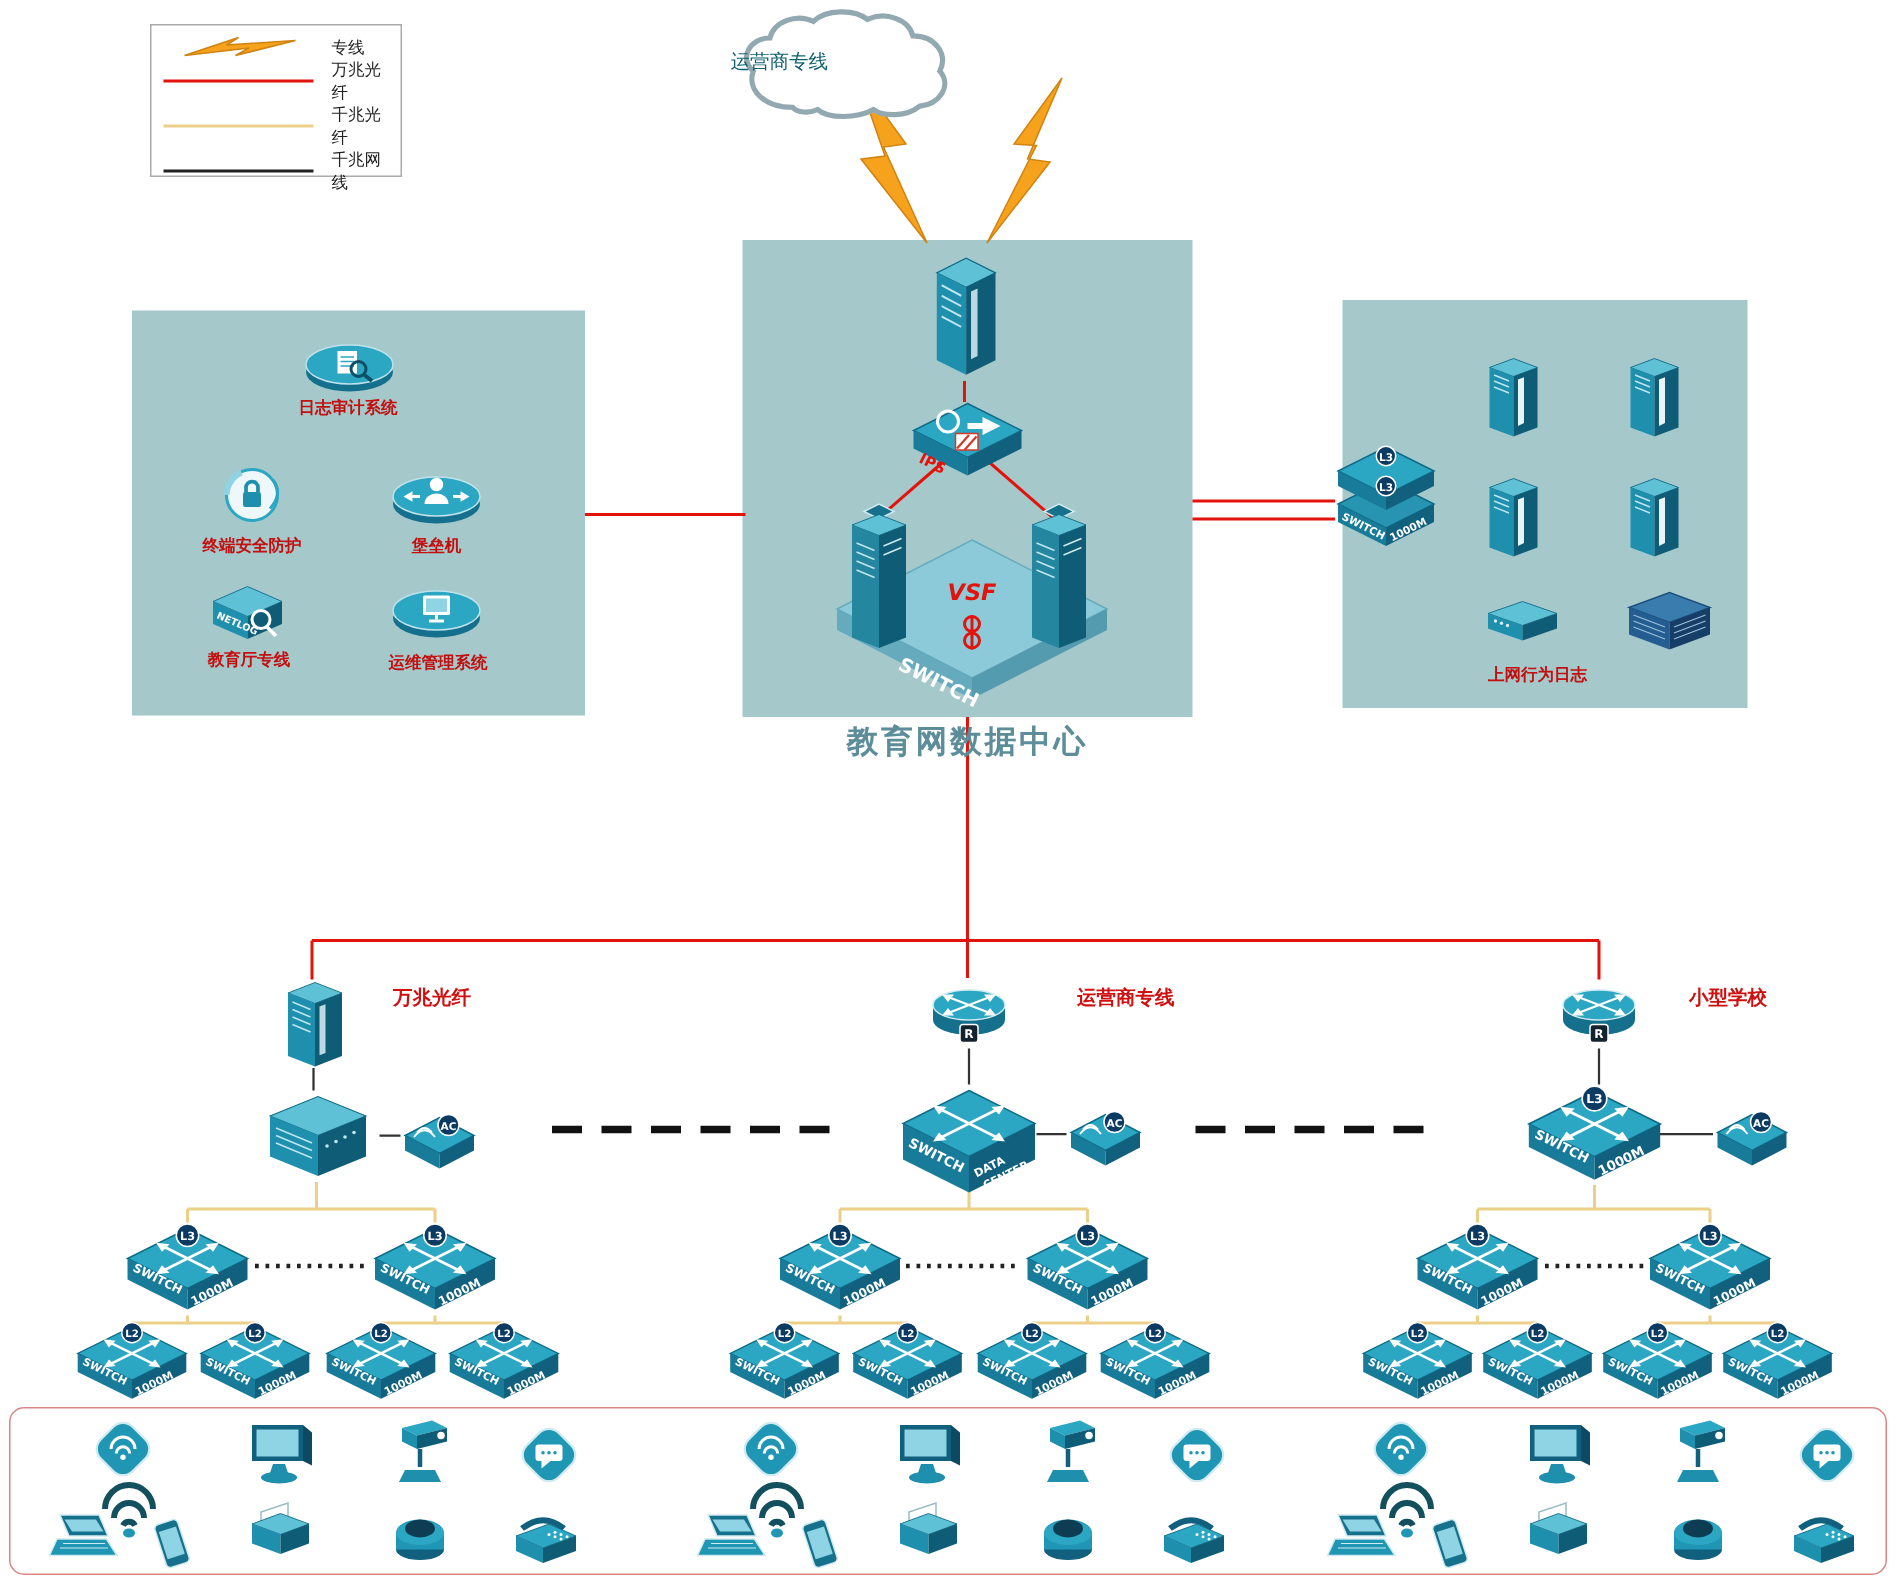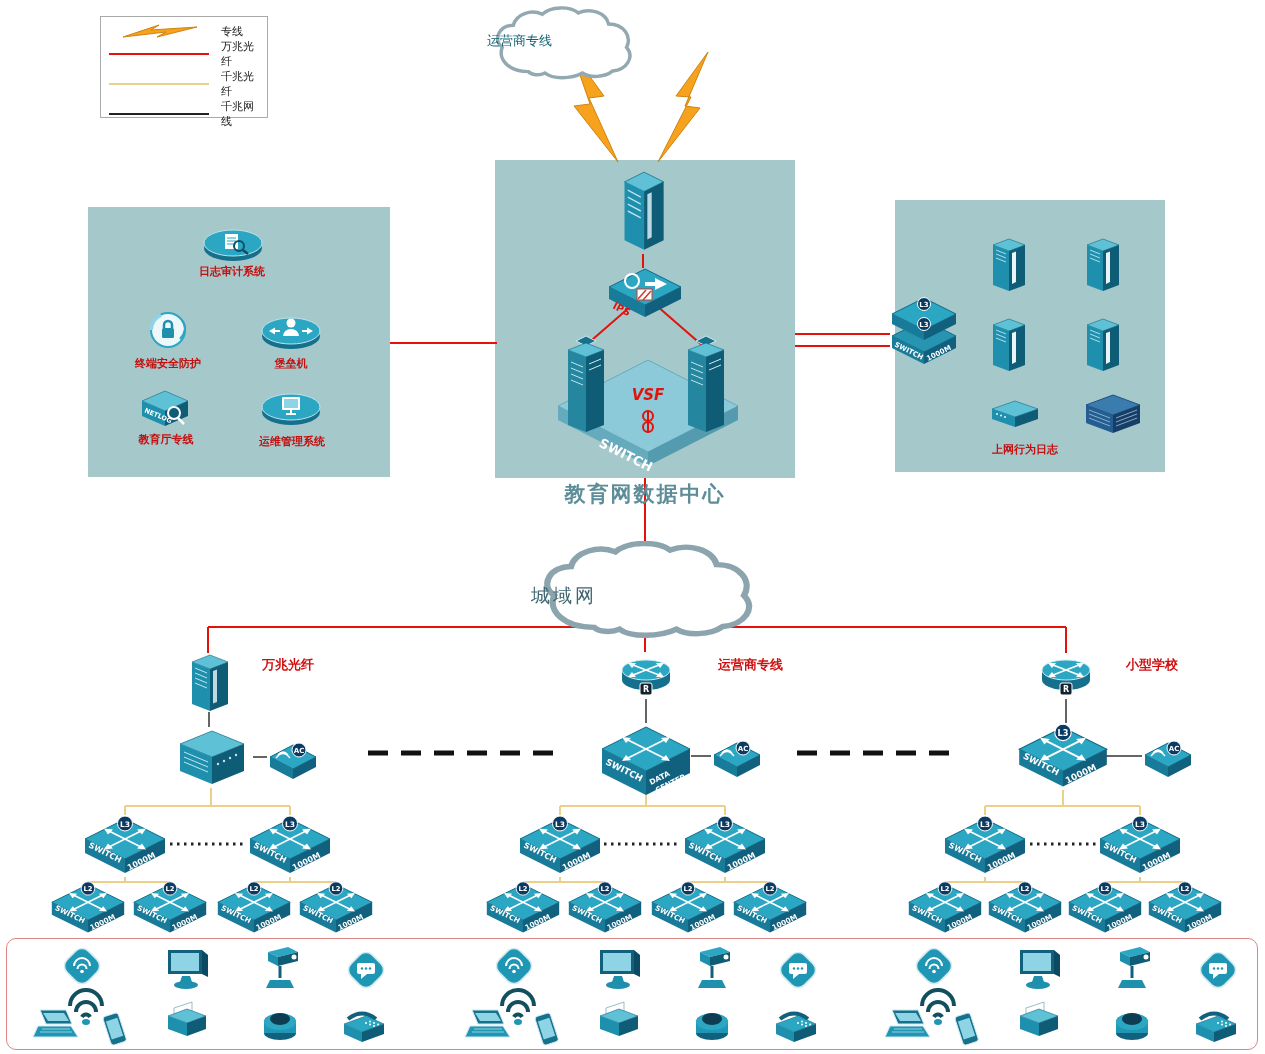--- a/index.html
+++ b/index.html
@@ -73,26 +73,20 @@
       <span class="t">千兆网线</span>
     </div>
   </div>
 
   <div class="cloud" style="left:487px;top:6px;width:152px;height:76px">
     <svg viewBox="0 0 220 110" preserveAspectRatio="none">
         <path d="M60,95 C30,95 16,76 22,60 C8,48 18,28 38,28 C42,12 64,4 80,12 C92,0 120,0 132,10 C150,2 172,10 176,26 C198,26 210,44 202,60 C214,74 202,92 182,94 C170,104 148,104 138,97 C122,106 94,106 84,97 C76,101 64,100 60,95 Z" fill="#fff" stroke="#93a9b2" stroke-width="5"></path>
       </svg>
     <span class="cloud-lbl">运营商专线</span>
   </div>
-  <div class="cloud" style="left:531px;top:541px;width:232px;height:100px">
-    <svg viewBox="0 0 220 110" preserveAspectRatio="none">
-        <path d="M60,95 C30,95 16,76 22,60 C8,48 18,28 38,28 C42,12 64,4 80,12 C92,0 120,0 132,10 C150,2 172,10 176,26 C198,26 210,44 202,60 C214,74 202,92 182,94 C170,104 148,104 138,97 C122,106 94,106 84,97 C76,101 64,100 60,95 Z" fill="#fff" stroke="#8ca4ad" stroke-width="6"></path>
-      </svg>
-    <span class="cloud-lbl man-lbl">城域网</span>
-  </div>
 
   <div class="dc-title">教育网数据中心</div>
   <div class="school-lbl" style="left:262px;top:656px">万兆光纤</div>
   <div class="school-lbl" style="left:718px;top:656px">运营商专线</div>
   <div class="school-lbl" style="left:1126px;top:656px">小型学校</div>
   <div class="red-lbl" style="left:955px;top:442px;width:140px">上网行为日志</div>
   <div class="red-lbl" style="left:177px;top:264px;width:110px">日志审计系统</div>
   <div class="red-lbl" style="left:113px;top:356px;width:110px">终端安全防护</div>
   <div class="red-lbl" style="left:236px;top:356px;width:110px">堡垒机</div>
   <div class="red-lbl" style="left:111px;top:432px;width:110px">教育厅专线</div>

